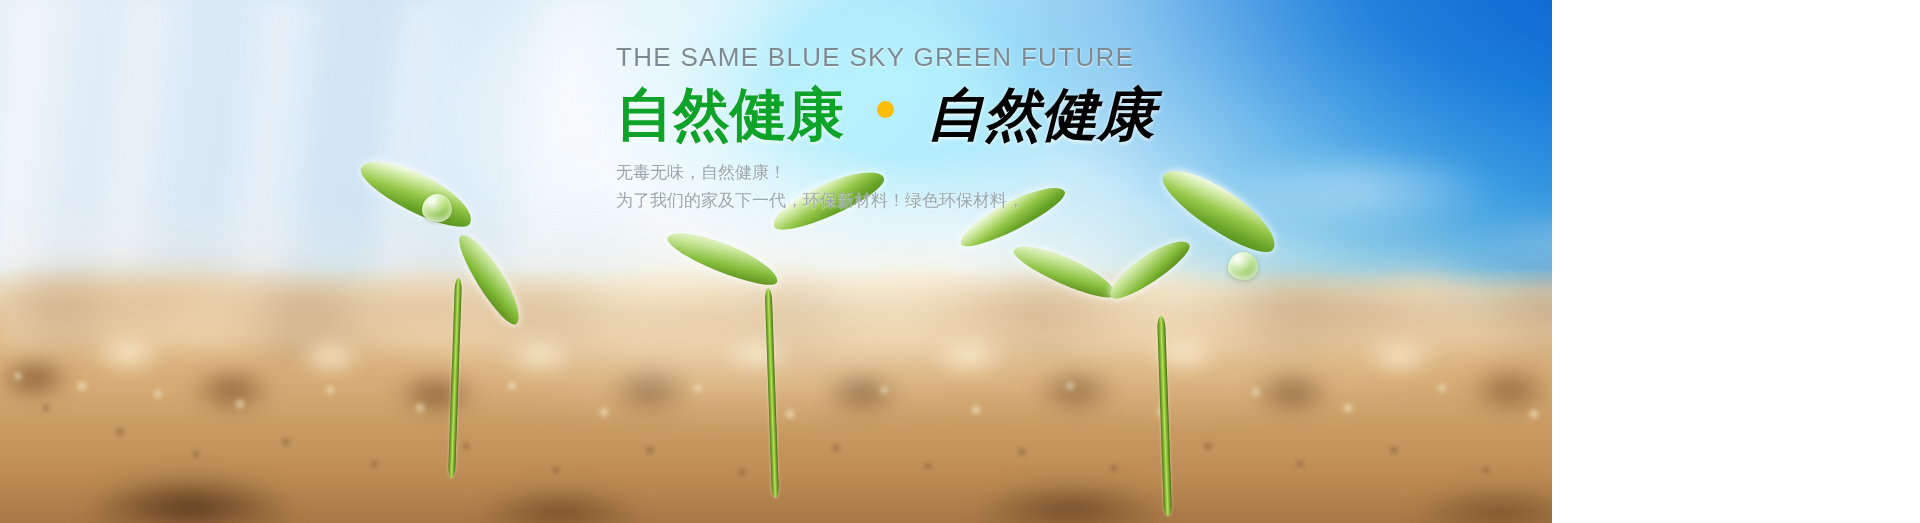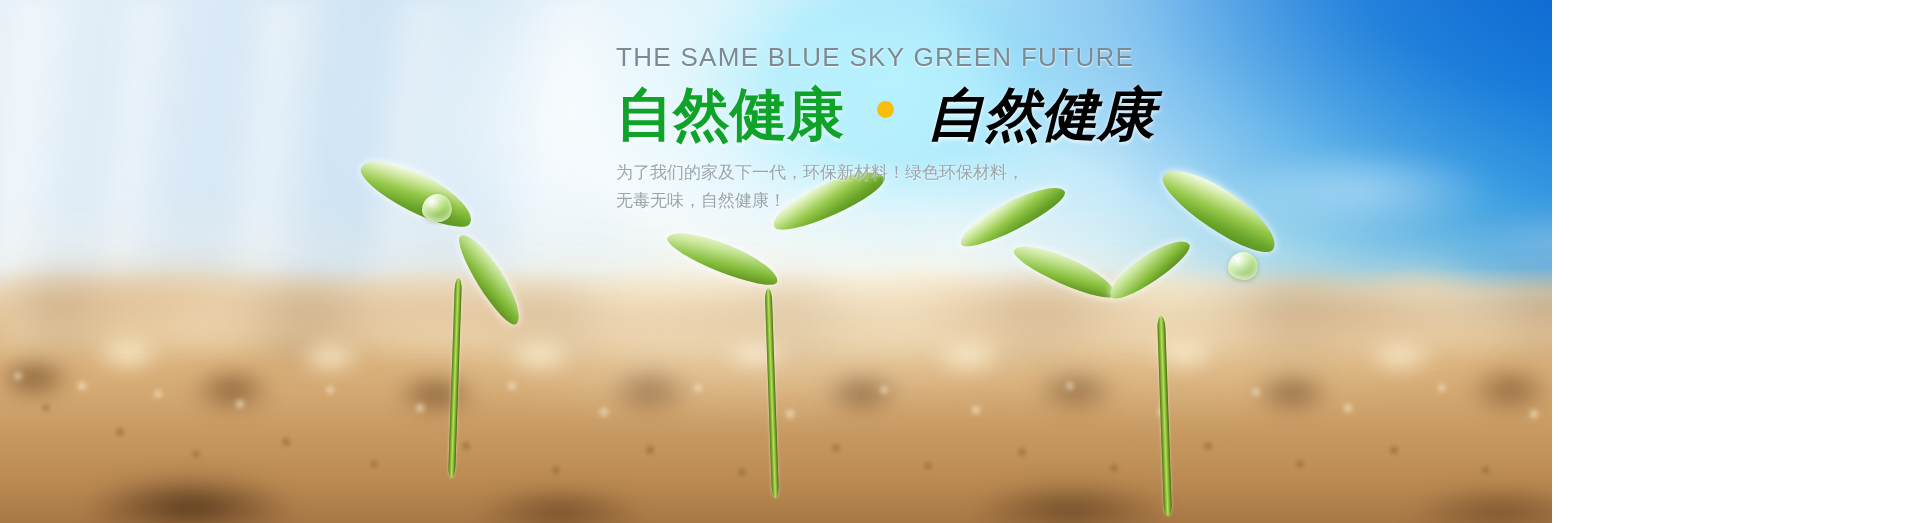--- a/index.html
+++ b/index.html
@@ -359,19 +359,19 @@
 
     <div class="eyebrow">THE SAME BLUE SKY GREEN FUTURE</div>
 
     <div class="headline">
       <span class="g">自然健康</span>
       <span class="sep"></span>
       <span class="b">自然健康</span>
     </div>
 
     <div class="subcopy">
+      <div>无毒无味，自然健康！</div>
       <div>为了我们的家及下一代，环保新材料！绿色环保材料，</div>
-      <div>无毒无味，自然健康！</div>
     </div>
 
   </div>
 
 </div>
 
 </body></html>

